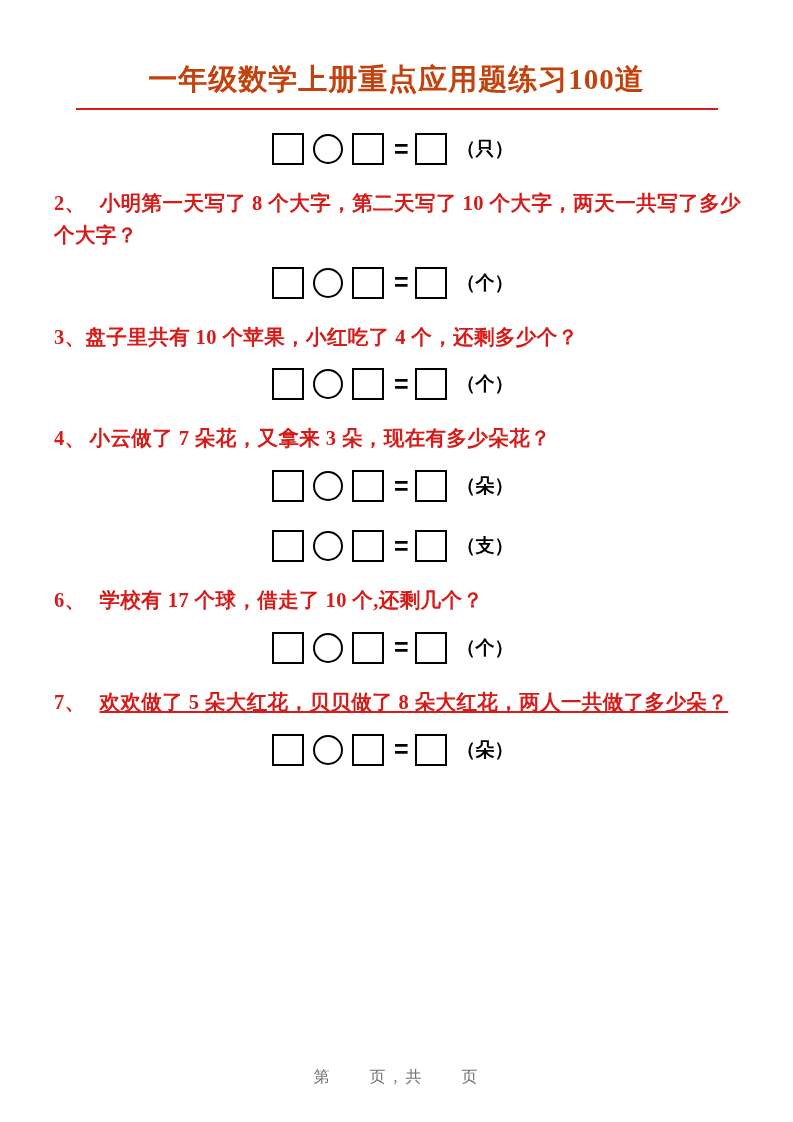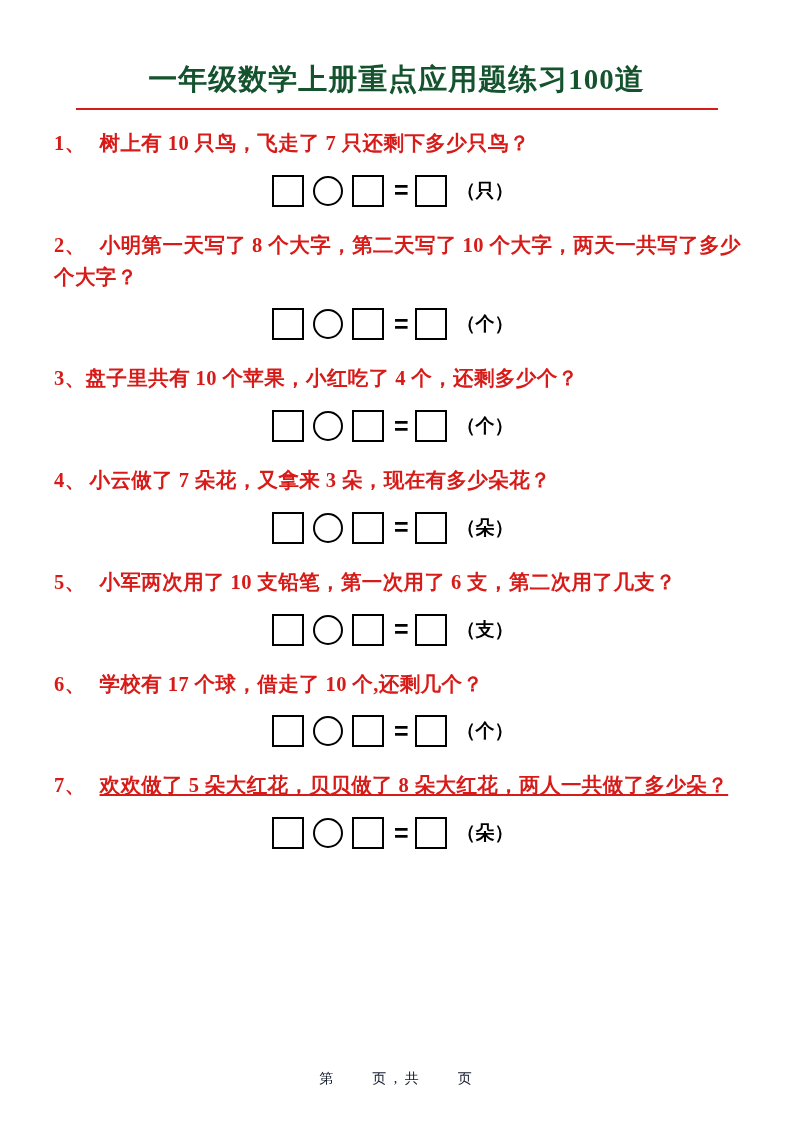--- a/index.html
+++ b/index.html
@@ -19,21 +19,21 @@
     height: 1122px;
     box-sizing: border-box;
     padding: 44px 52px 0 52px;
     position: relative;
   }
   .title-block {
     text-align: center;
     margin-top: 16px;
   }
   .doc-title {
-    color: #14532d;
+    color: #c2410c;
     font-size: 29px;
     font-weight: bold;
     letter-spacing: 1px;
     font-family: "Liberation Serif", "DejaVu Serif", serif;
     display: inline-block;
     padding-bottom: 6px;
   }
   .title-rule {
     border-bottom: 2.5px solid #d71b18;
     width: 642px;
@@ -93,40 +93,39 @@
     font-weight: bold;
     margin-left: 10px;
     font-family: "Liberation Serif", "DejaVu Serif", serif;
   }
   .footer {
     position: absolute;
     left: 0;
     right: 0;
     bottom: 34px;
     text-align: center;
-    color: #0f172a;
-    font-size: 14px;
+    color: #737373;
+    font-size: 16px;
     letter-spacing: 2px;
     font-family: "Liberation Serif", "DejaVu Serif", serif;
   }
   .footer .sp { display: inline-block; width: 26px; }
 </style>
 </head>
 <body>
 
 <div class="page">
 
   <div class="title-block">
     <div class="doc-title">一年级数学上册重点应用题练习100道</div>
     <div class="title-rule"></div>
   </div>
 
   <div id="problem-list">
       <div class="problem">
-        <div class="q-text"><span class="q-num">1、</span><span style="margin-left: 14px;">树上有 10 只鸟，飞走了 7 只还剩下多少只鸟？</span></div>
         <div class="answer-row">
           <span class="box"></span>
           <span class="circ"></span>
           <span class="box"></span>
           <span class="eq">=</span>
           <span class="box"></span>
           <span class="unit">（只）</span>
         </div>
       </div>
       <div class="problem">
@@ -156,21 +155,20 @@
         <div class="answer-row">
           <span class="box"></span>
           <span class="circ"></span>
           <span class="box"></span>
           <span class="eq">=</span>
           <span class="box"></span>
           <span class="unit">（朵）</span>
         </div>
       </div>
       <div class="problem">
-        <div class="q-text"><span class="q-num">5、</span><span style="margin-left: 14px;">小军两次用了 10 支铅笔，第一次用了 6 支，第二次用了几支？</span></div>
         <div class="answer-row">
           <span class="box"></span>
           <span class="circ"></span>
           <span class="box"></span>
           <span class="eq">=</span>
           <span class="box"></span>
           <span class="unit">（支）</span>
         </div>
       </div>
       <div class="problem">

